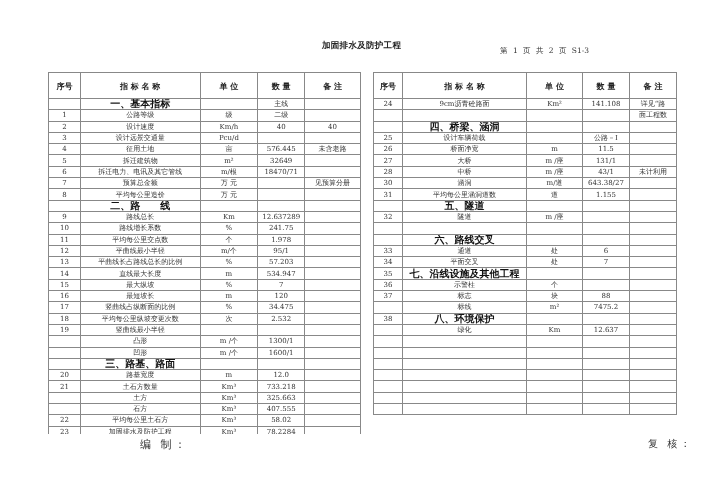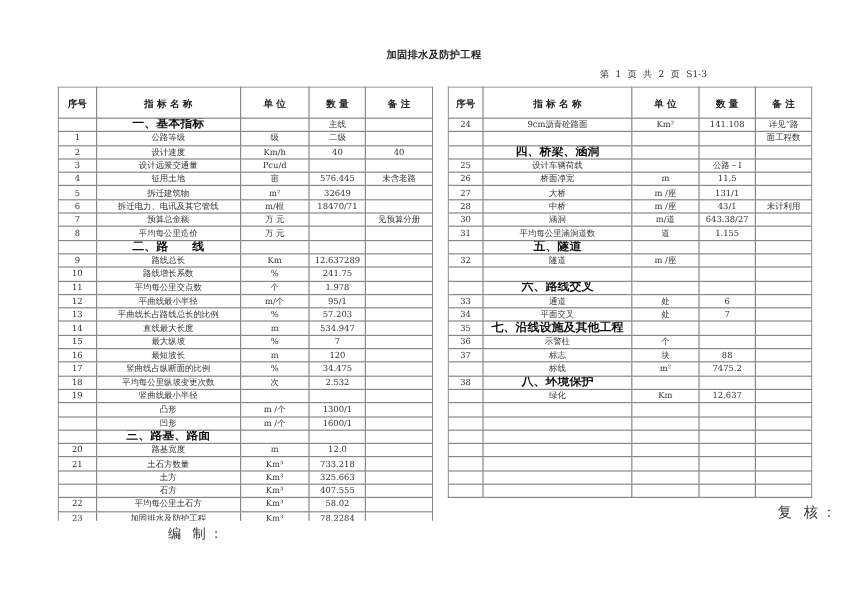--- a/index.html
+++ b/index.html
@@ -1,29 +1,29 @@
 <!DOCTYPE html>
 <html><head>
 <meta charset="utf-8">
 <style>
   html, body { margin:0; padding:0; background:#ffffff; }
   body { width:707px; height:500px; position:relative; overflow:hidden;
          font-family:"DejaVu Serif","Liberation Serif",serif; color:#222; }
   .title { position:absolute; left:322px; top:40px; font-size:8.5px; font-weight:bold; letter-spacing:0.3px; }
-  .pageinfo { position:absolute; left:500px; top:57px; font-size:7.5px; color:#333; word-spacing:3px; }
+  .pageinfo { position:absolute; left:500px; top:46px; font-size:7.5px; color:#333; word-spacing:3px; }
   .tbl-wrap { position:absolute; overflow:hidden; }
   #left-wrap { left:48px; top:72px; width:313px; height:362px; }
   #right-wrap { left:373px; top:72px; width:304px; height:362px; }
   table { border-collapse:collapse; table-layout:fixed; }
   td, th { border:1px solid #888; padding:0; height:10.3px; font-size:7px; line-height:10px;
            text-align:center; white-space:nowrap; overflow:hidden; font-weight:normal; color:#333; }
   th { height:25px; font-size:8px; font-weight:bold; color:#222; }
   td.sec { font-weight:bold; color:#111; font-size:10px; }
   .footer-left { position:absolute; left:140px; top:437px; font-size:11px; color:#333; letter-spacing:3px; }
-  .footer-right { position:absolute; left:648px; top:419px; font-size:12px; color:#333; letter-spacing:3px; }
+  .footer-right { position:absolute; left:648px; top:437px; font-size:10px; color:#333; letter-spacing:3px; }
 </style>
 </head>
 <body>
 
 <div class="title">加固排水及防护工程</div>
 <div class="pageinfo">第 1 页  共 2 页  S1-3</div>
 
 <div class="tbl-wrap" id="left-wrap">
   <table id="left-table">
     <colgroup>

